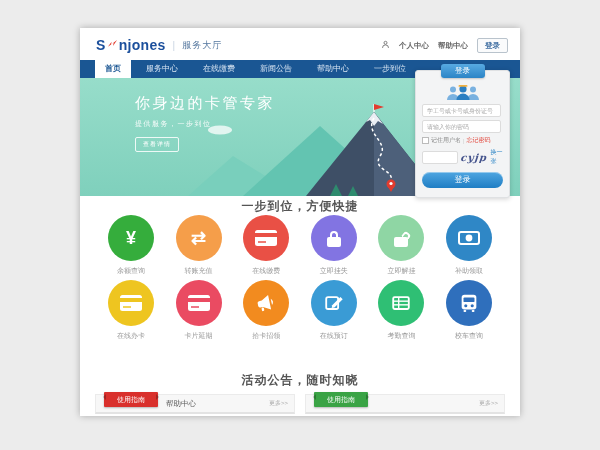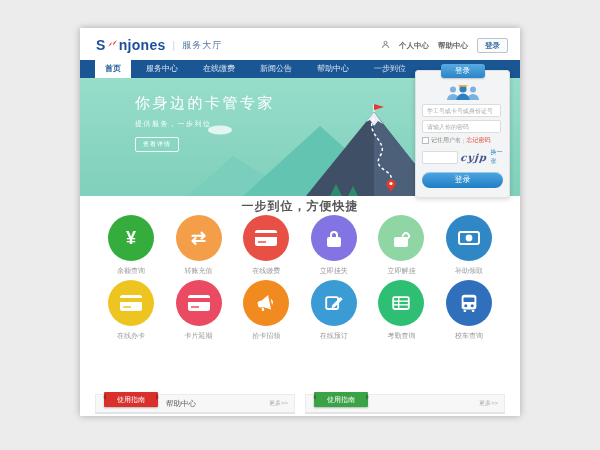--- a/index.html
+++ b/index.html
@@ -289,20 +289,21 @@
               <circle cx="15.5" cy="15" r="1.7" fill="currentColor"></circle>
               <rect x="6" y="19.5" width="3" height="2.2" rx="1" fill="#fff"></rect>
               <rect x="15" y="19.5" width="3" height="2.2" rx="1" fill="#fff"></rect>
             </svg>
         </div>
         <div class="svc-label">校车查询</div>
       </div>
     </div>
 
 
+    <div class="ann-title">活动公告，随时知晓</div>
     <div class="panels">
       <div class="panel">
         <div class="panel-bar">
           <div class="ribbon" style="background-color: rgb(217, 48, 44);">使用指南</div>
           <span class="panel-tab2">帮助中心</span>
           <span class="panel-more">更多&gt;&gt;</span>
         </div>
       </div>
       <div class="panel">
         <div class="panel-bar">

